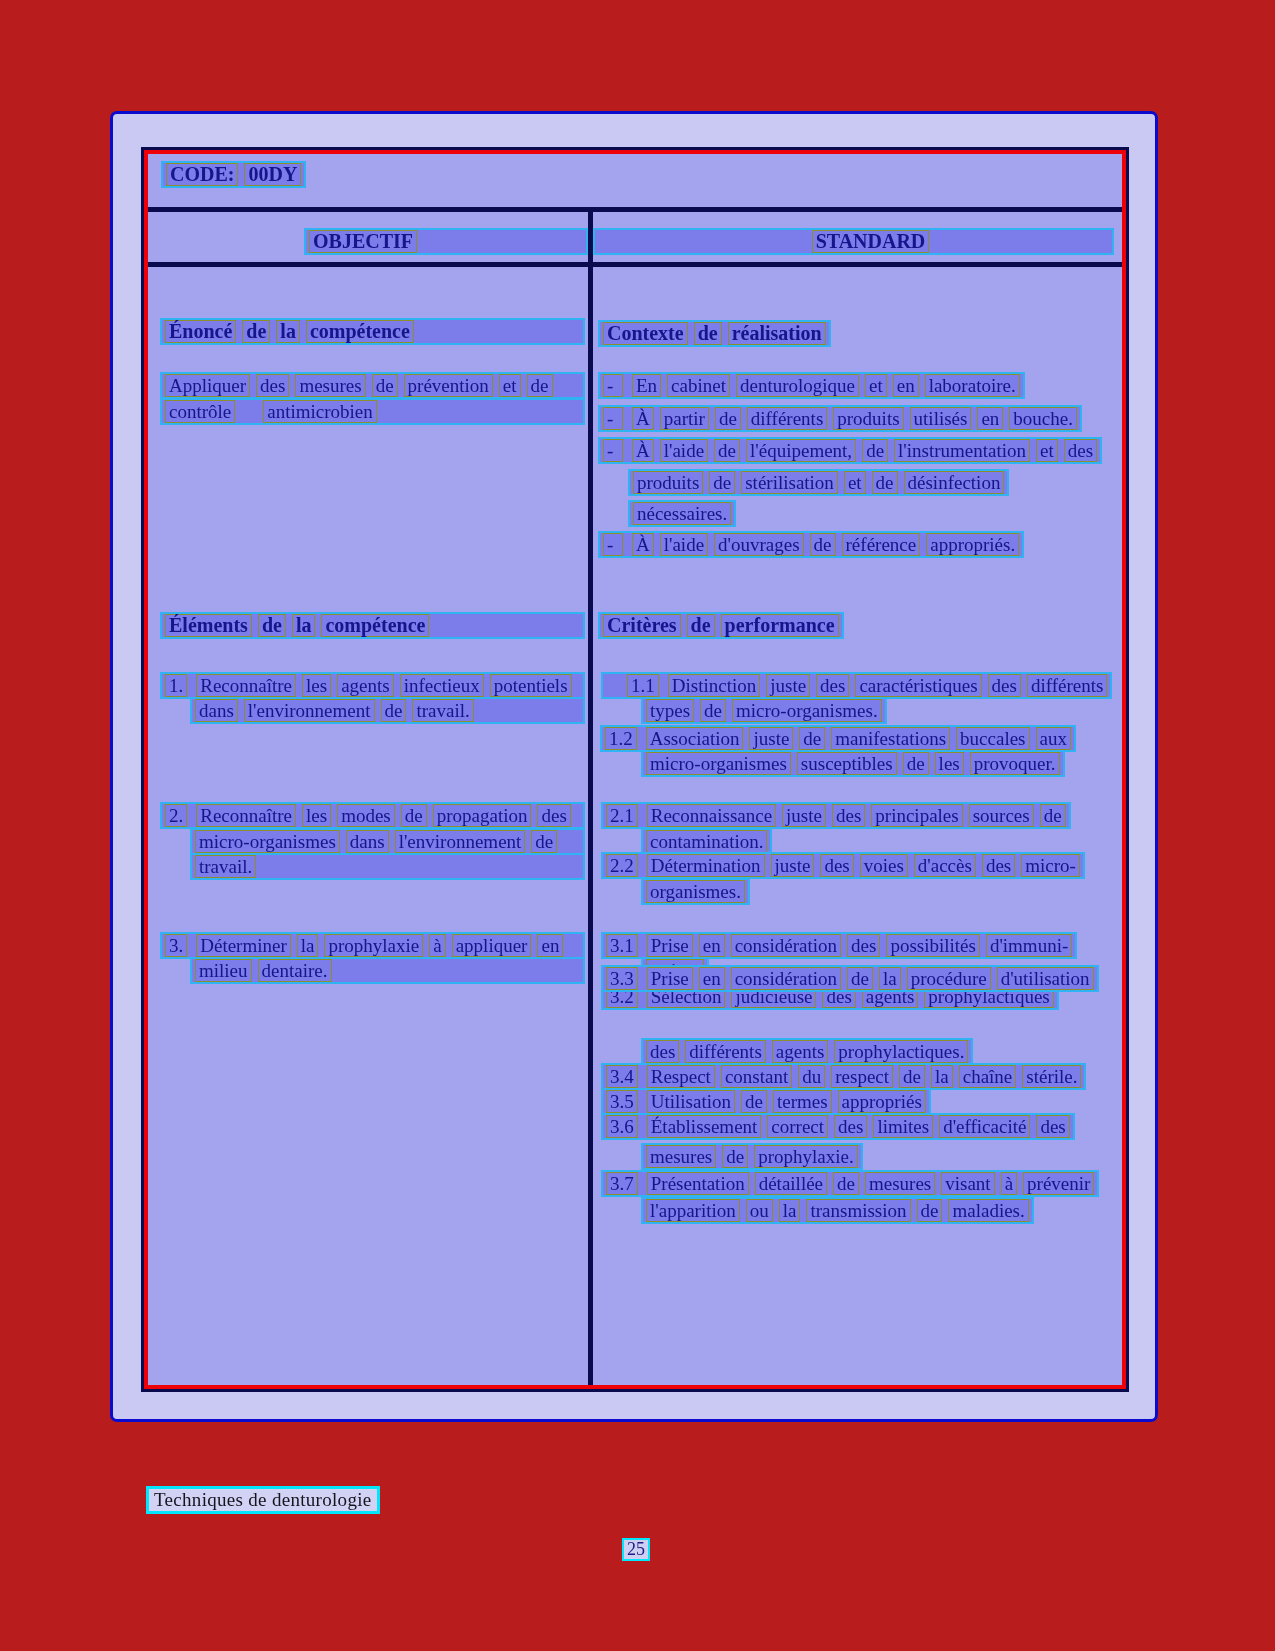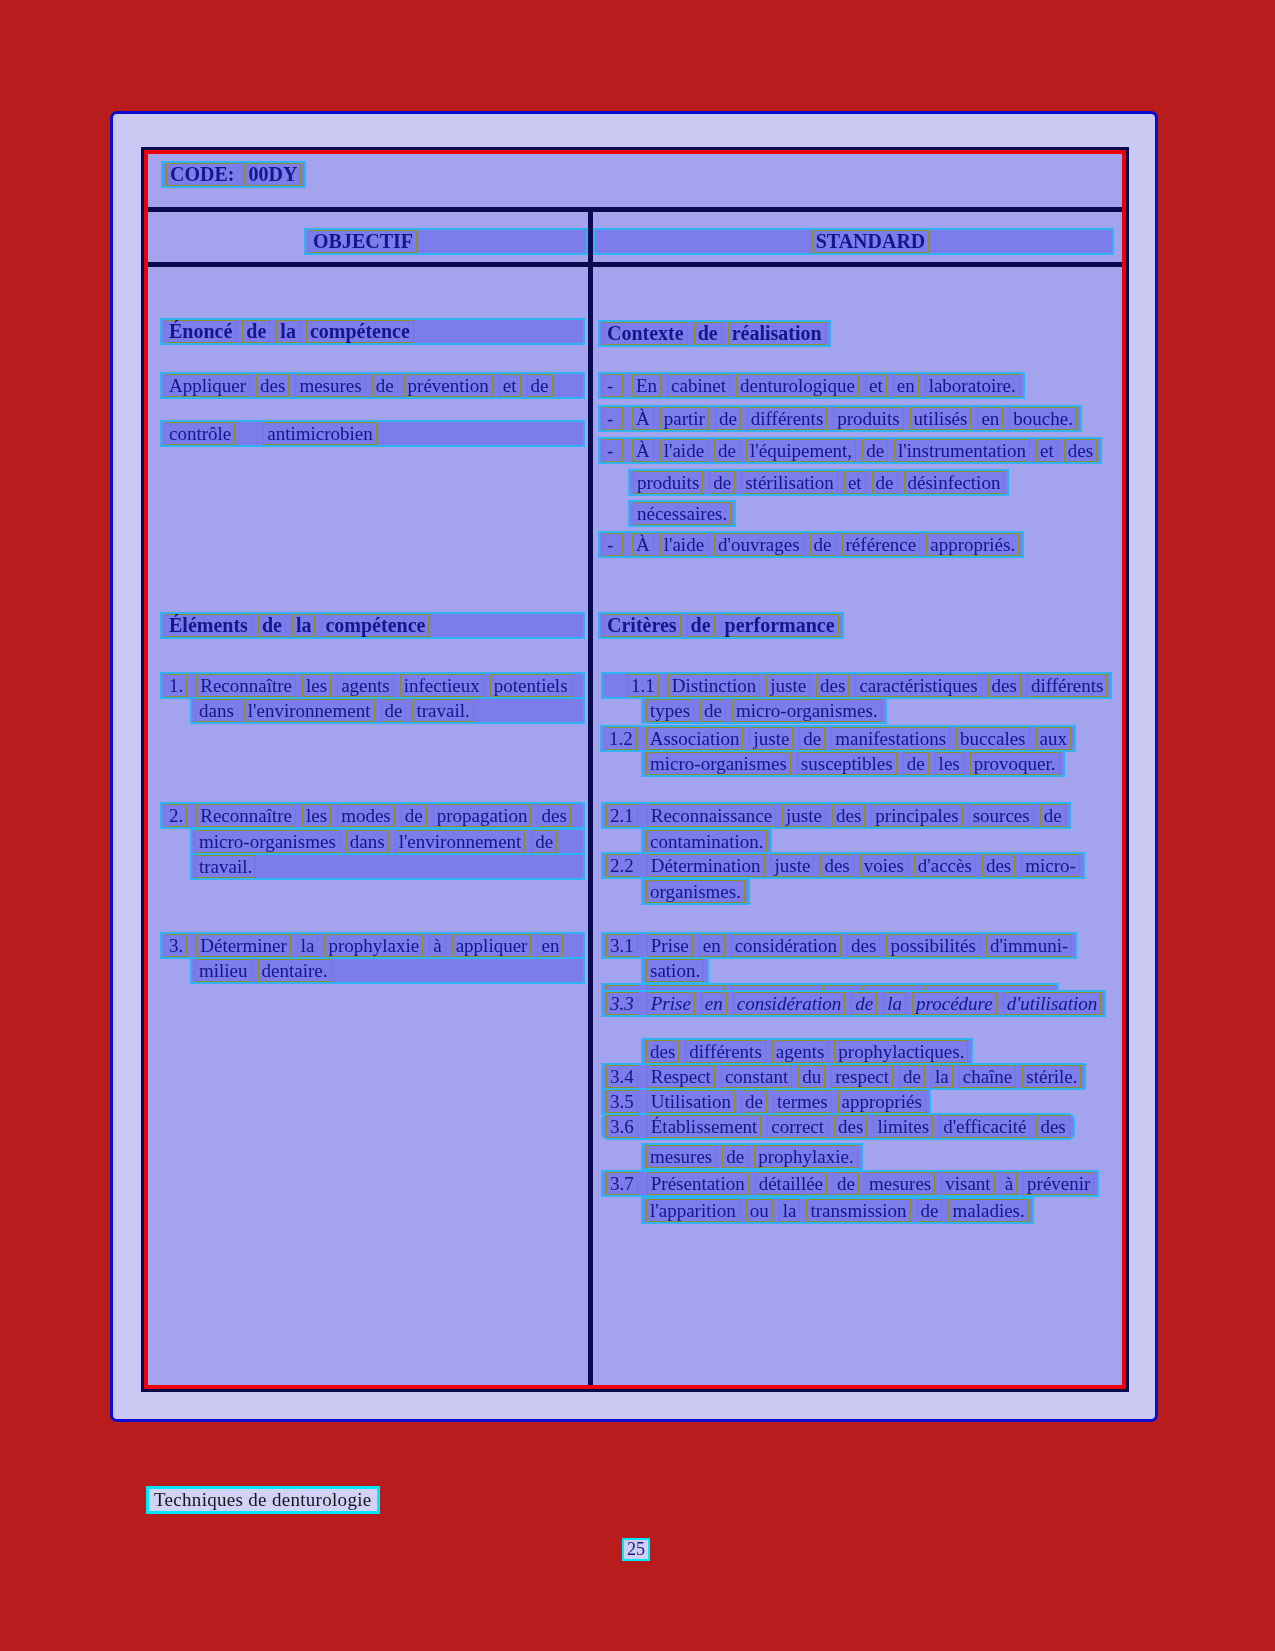--- a/index.html
+++ b/index.html
@@ -75,21 +75,21 @@
           </div>
           <div class="line" style="left: 12px; top: 218px; width: 425px;">
             <span class="word">Appliquer</span>
             <span class="word">des</span>
             <span class="word">mesures</span>
             <span class="word">de</span>
             <span class="word">prévention</span>
             <span class="word">et</span>
             <span class="word">de</span>
           </div>
-          <div class="line" style="left: 12px; top: 266px; width: 425px; gap: 28px;">
+          <div class="line" style="left: 12px; top: 244px; width: 425px; gap: 28px;">
             <span class="word">contrôle</span>
             <span class="word">antimicrobien</span>
           </div>
           <div class="line bold" style="left: 12px; top: 458px; width: 425px;">
             <span class="word">Éléments</span>
             <span class="word">de</span>
             <span class="word">la</span>
             <span class="word">compétence</span>
           </div>
           <div class="line" style="left: 12px; top: 518px; width: 425px;">
@@ -266,21 +266,21 @@
             <span class="word">sation.</span>
           </div>
           <div class="line" style="left: 453px; top: 829px;">
             <span class="word num">3.2</span>
             <span class="word">Sélection</span>
             <span class="word">judicieuse</span>
             <span class="word">des</span>
             <span class="word">agents</span>
             <span class="word">prophylactiques</span>
           </div>
-          <div class="line" style="left: 453px; top: 836px; font-style: italic;">
+          <div class="line" style="left: 453px; top: 811px;">
             <span class="word num">3.3</span>
             <span class="word">Prise</span>
             <span class="word">en</span>
             <span class="word">considération</span>
             <span class="word">de</span>
             <span class="word">la</span>
             <span class="word">procédure</span>
             <span class="word">d'utilisation</span>
           </div>
           <div class="line" style="left: 493px; top: 884px;">
@@ -300,21 +300,21 @@
             <span class="word">chaîne</span>
             <span class="word">stérile.</span>
           </div>
           <div class="line" style="left: 453px; top: 934px;">
             <span class="word num">3.5</span>
             <span class="word">Utilisation</span>
             <span class="word">de</span>
             <span class="word">termes</span>
             <span class="word">appropriés</span>
           </div>
-          <div class="line" style="left: 453px; top: 959px; border-radius: 7px;">
+          <div class="line" style="left: 453px; top: 959px;">
             <span class="word num">3.6</span>
             <span class="word">Établissement</span>
             <span class="word">correct</span>
             <span class="word">des</span>
             <span class="word">limites</span>
             <span class="word">d'efficacité</span>
             <span class="word">des</span>
           </div>
           <div class="line" style="left: 493px; top: 989px;">
             <span class="word">mesures</span>

